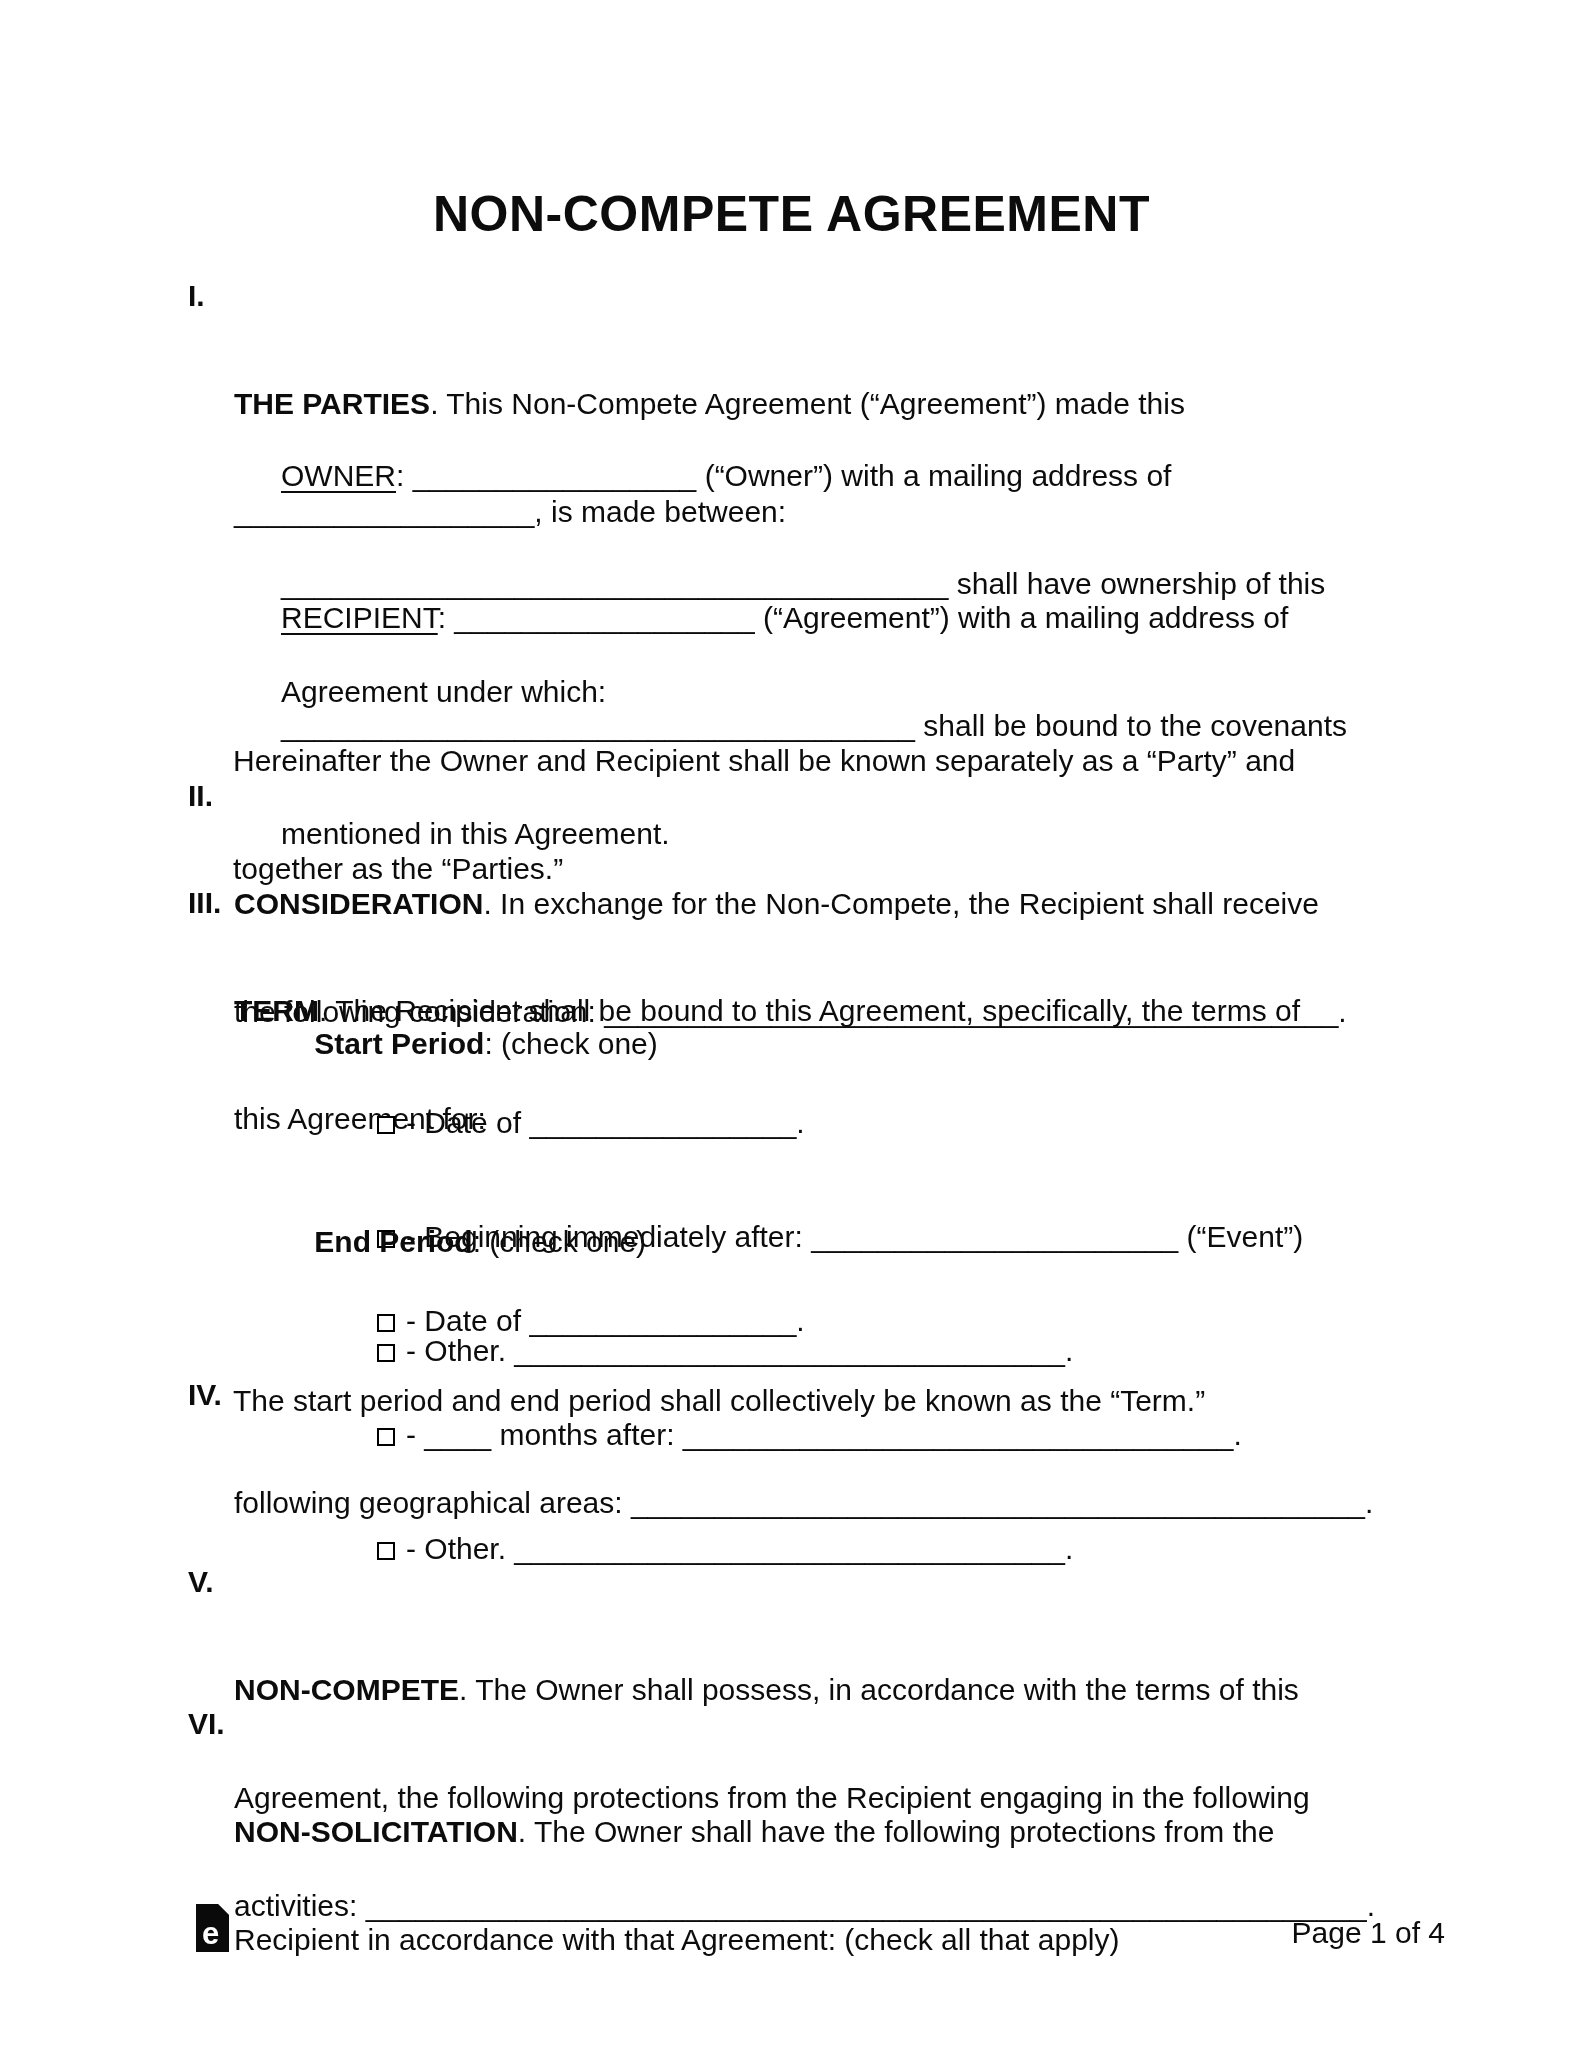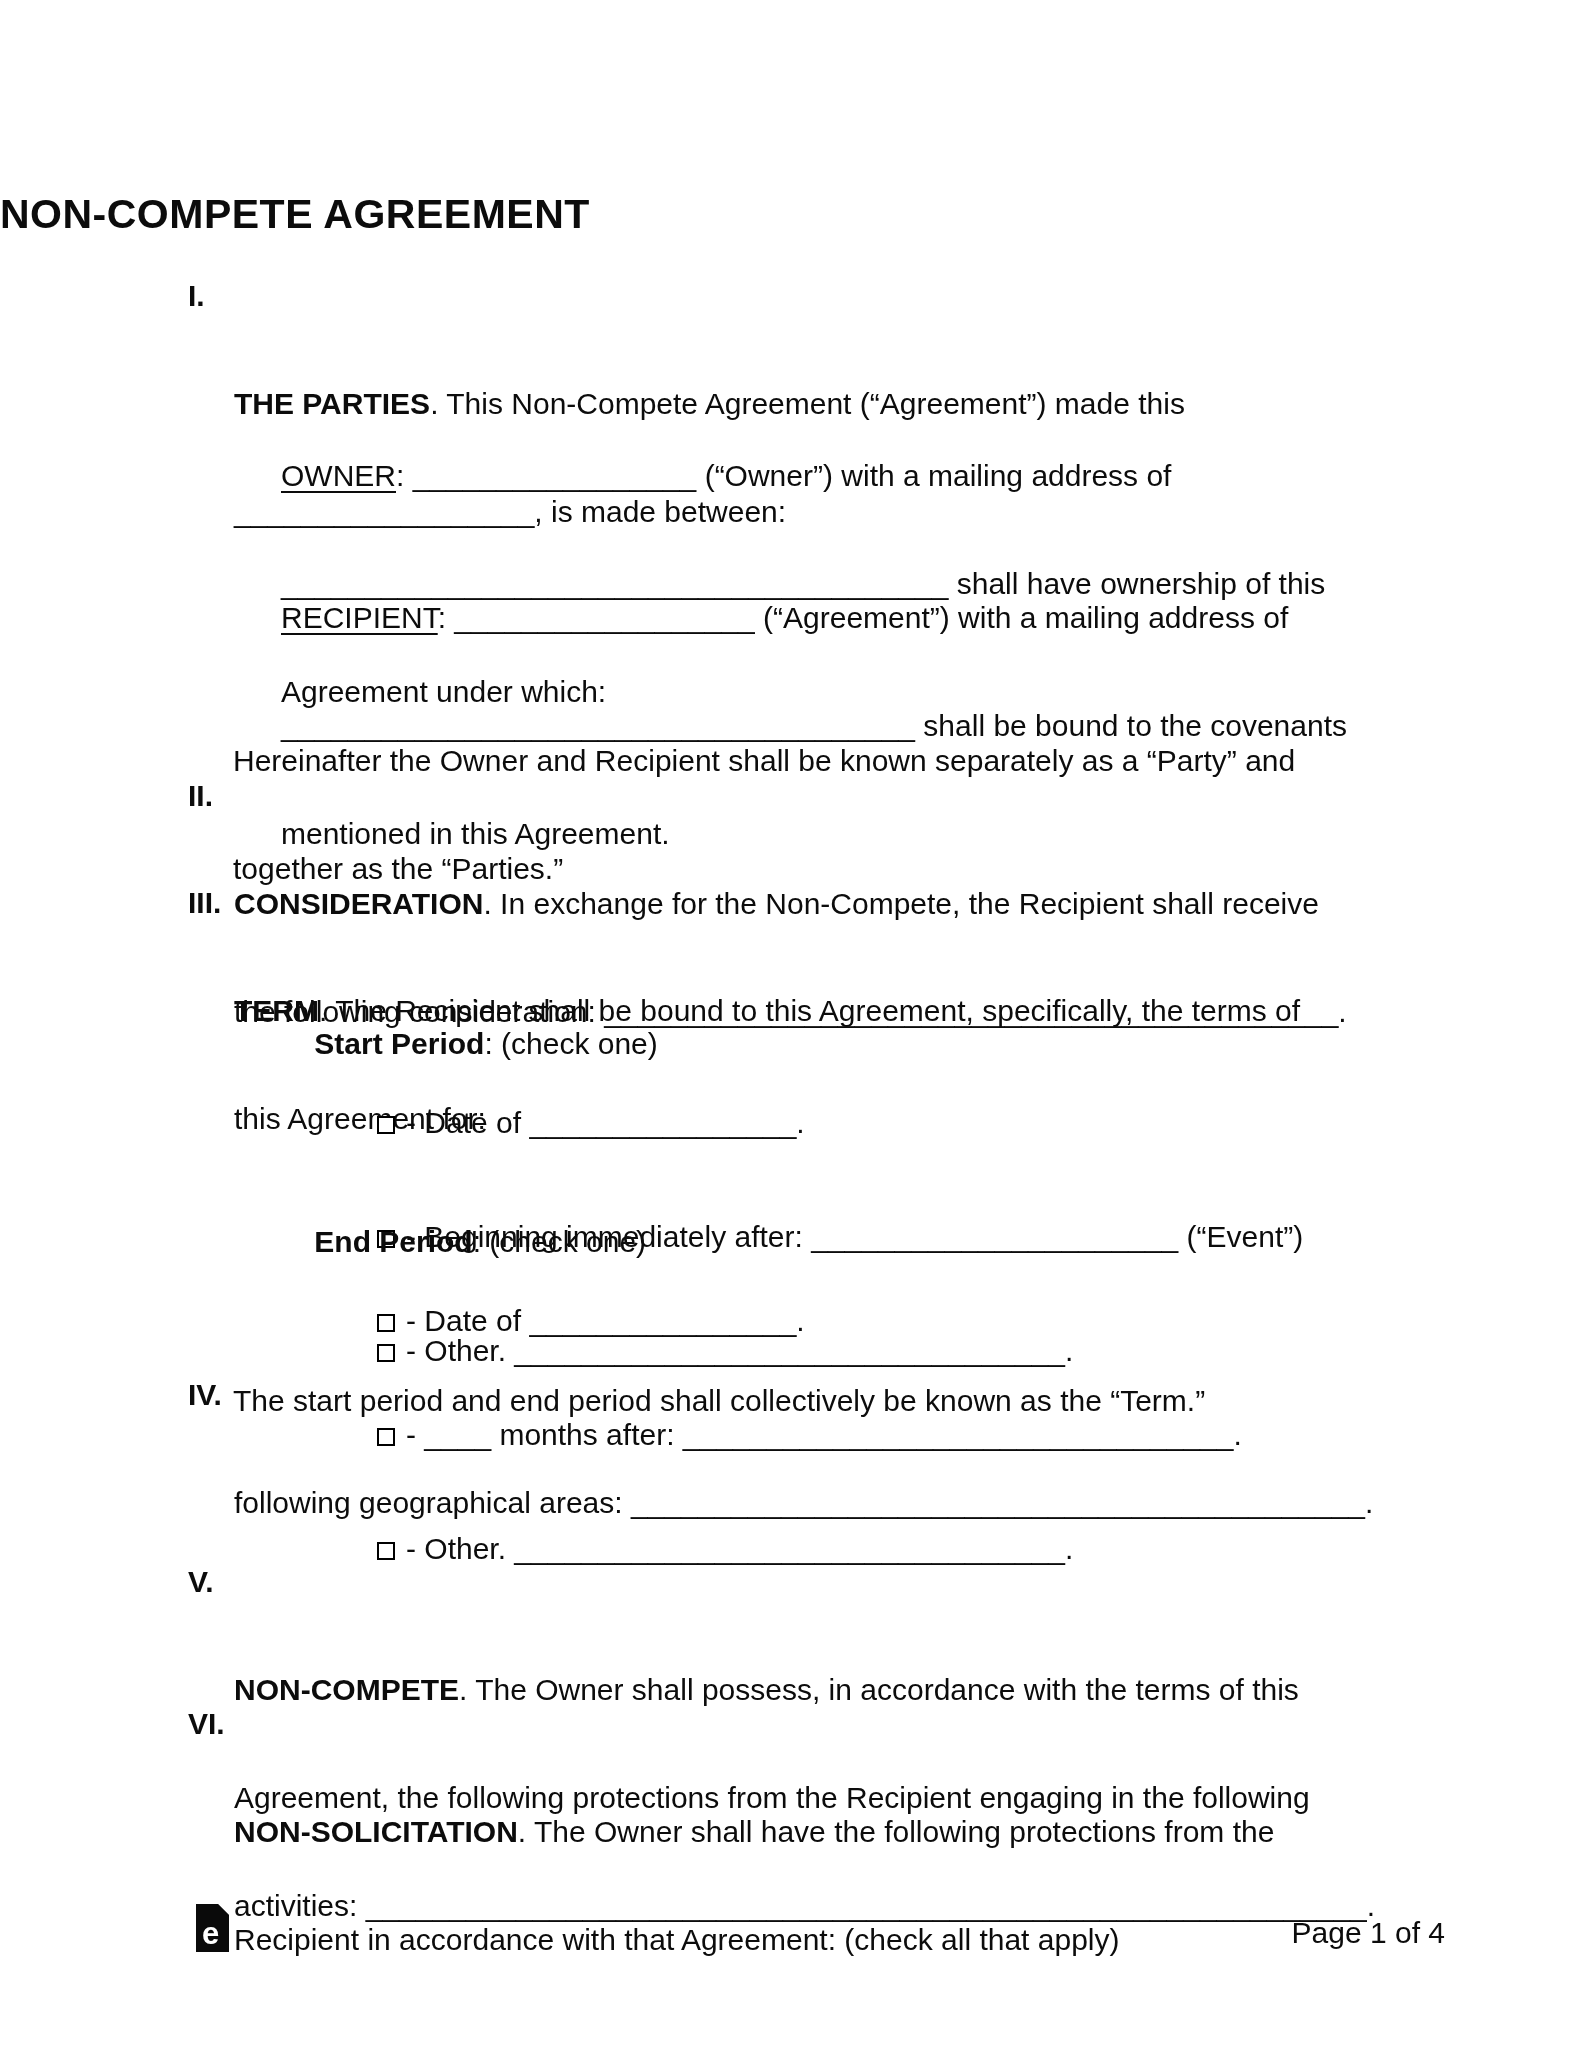--- a/index.html
+++ b/index.html
@@ -8,22 +8,22 @@
     width:1583px; height:2048px;
     margin:0 auto;
     background:#ffffff;
     font-family:"Liberation Sans", sans-serif;
     color:#0c0c0c;
     overflow:hidden;
   }
   .blk { position:absolute; font-size:30px; line-height:36px; white-space:pre; }
   .title {
     left:0; width:1583px;
-    text-align:left;
-    font-size:41px; line-height:48px;
+    text-align:center;
+    font-size:50px; line-height:48px;
     font-weight:bold;
     letter-spacing:0.5px;
   }
   .sec { padding-left:46px; }
   .num { position:absolute; left:0; top:0; font-weight:bold; }
   b { font-weight:bold; }
   .ul { text-decoration:underline; text-underline-offset:5px; text-decoration-thickness:2px; }
   .cbrow { line-height:42px; }
   .cb {
     display:inline-block;

